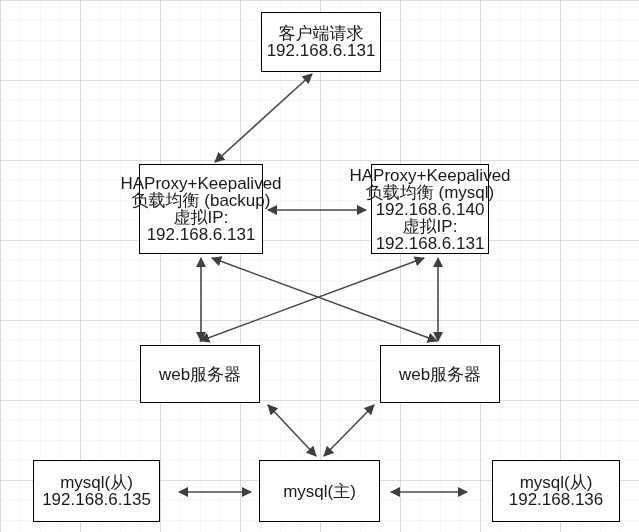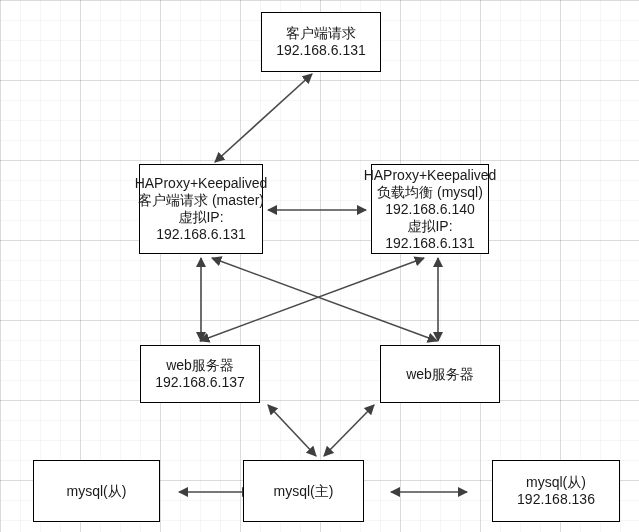--- a/index.html
+++ b/index.html
@@ -38,21 +38,21 @@
     position: absolute;
     box-sizing: border-box;
     border: 1.5px solid #000000;
     background: #ffffff;
     display: flex;
     flex-direction: column;
     align-items: center;
     justify-content: center;
     text-align: center;
     color: #1a1a1a;
-    font-size: 14px;
+    font-size: 17px;
     line-height: 17px;
     z-index: 2;
   }
   .node .line {
     display: block;
     white-space: nowrap;
   }
 </style>
 </head>
 <body>
@@ -80,42 +80,42 @@
         <line x1="391" y1="492" x2="467" y2="492" stroke="#4a4a4a" stroke-width="1.6" marker-end="url(#arrow-end)" marker-start="url(#arrow-start)"></line>
       </g>
   </svg>
   <div id="node-layer">
       <div class="node" style="left: 261px; top: 12px; width: 120px; height: 60px; border-color: rgb(0, 0, 0);">
         <span class="line">客户端请求</span>
         <span class="line">192.168.6.131</span>
       </div>
       <div class="node" style="left: 139px; top: 164px; width: 124px; height: 90px; border-color: rgb(0, 0, 0);">
         <span class="line">HAProxy+Keepalived</span>
-        <span class="line">客户端请求 (master)</span>
+        <span class="line">负载均衡 (backup)</span>
         <span class="line">虚拟IP:</span>
         <span class="line">192.168.6.131</span>
       </div>
       <div class="node" style="left: 371px; top: 164px; width: 118px; height: 90px; border-color: rgb(0, 0, 0);">
         <span class="line">HAProxy+Keepalived</span>
         <span class="line">负载均衡 (mysql)</span>
         <span class="line">192.168.6.140</span>
         <span class="line">虚拟IP:</span>
         <span class="line">192.168.6.131</span>
       </div>
       <div class="node" style="left: 140px; top: 345px; width: 120px; height: 58px; border-color: rgb(0, 0, 0);">
         <span class="line">web服务器</span>
-        <span class="line">192.168.6.137</span>
       </div>
       <div class="node" style="left: 380px; top: 345px; width: 120px; height: 58px; border-color: rgb(0, 0, 0);">
         <span class="line">web服务器</span>
       </div>
       <div class="node" style="left: 33px; top: 460px; width: 127px; height: 62px; border-color: rgb(0, 0, 0);">
         <span class="line">mysql(从)</span>
+        <span class="line">192.168.6.135</span>
       </div>
-      <div class="node" style="left: 243px; top: 460px; width: 121px; height: 62px; border-color: rgb(0, 0, 0);">
+      <div class="node" style="left: 259px; top: 460px; width: 121px; height: 62px; border-color: rgb(0, 0, 0);">
         <span class="line">mysql(主)</span>
       </div>
       <div class="node" style="left: 492px; top: 460px; width: 128px; height: 62px; border-color: rgb(0, 0, 0);">
         <span class="line">mysql(从)</span>
         <span class="line">192.168.136</span>
       </div>
     </div>
 </div>
 
 </body></html>

